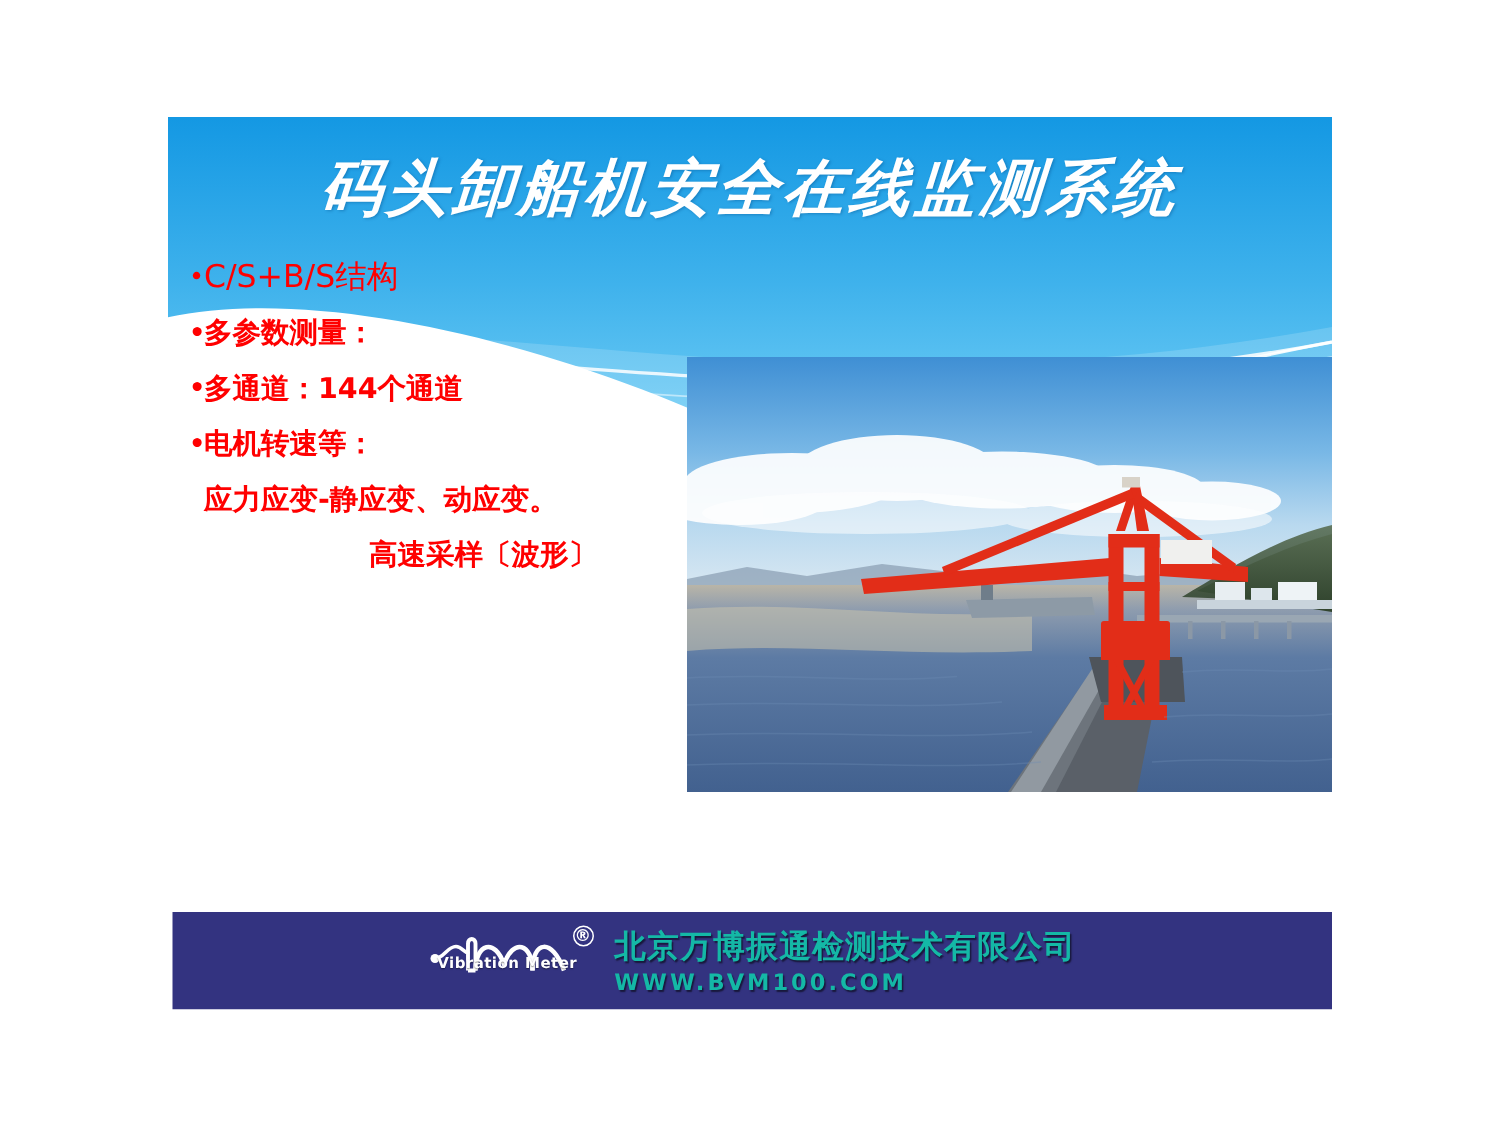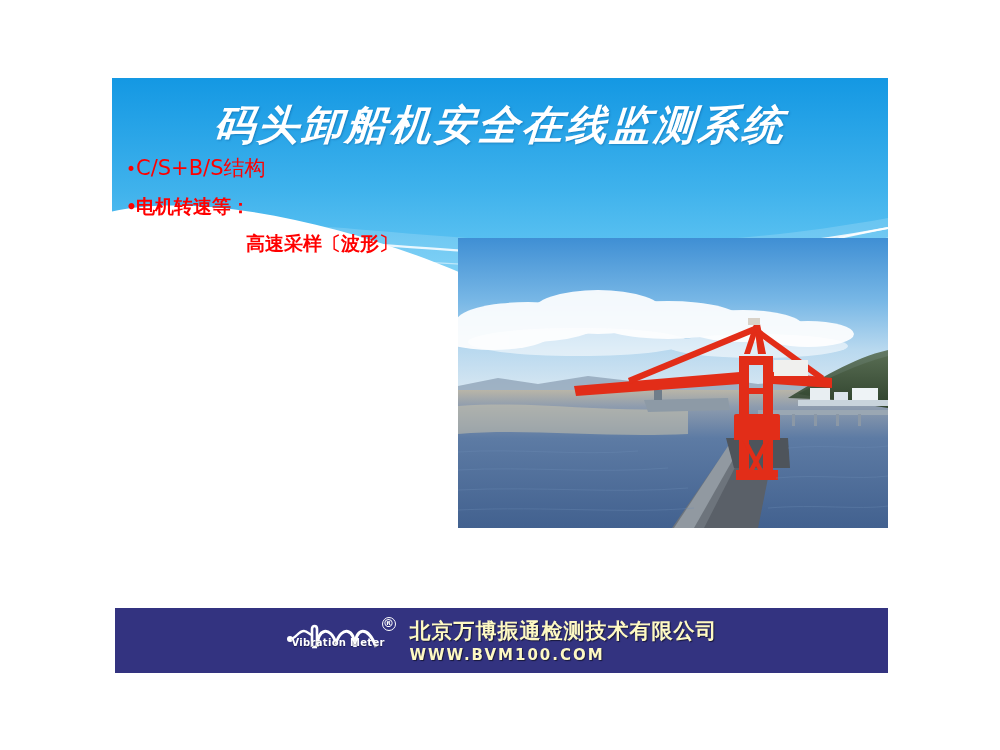--- a/index.html
+++ b/index.html
@@ -70,21 +70,21 @@
     font-family: "DejaVu Sans", "Liberation Sans", sans-serif;
     text-shadow: 1px 1px 2px rgba(0,70,130,.35);
     font-style: italic;
     transform: skewX(-4deg);
   }
 
   
   .bullets {
     position: absolute;
     left: 14px;
-    top: 80px;
+    top: 96px;
     width: 360px;
     color: #ff0000;
   }
   .line {
     font-size: 19px;
     font-weight: bold;
     line-height: 1.0;
     margin-bottom: 18px;
     white-space: nowrap;
     font-family: "DejaVu Sans", "Liberation Sans", sans-serif;
@@ -150,21 +150,21 @@
   .logo-sub {
     position: absolute;
     left: 6px; bottom: 17px;
     color: #ffffff;
     font-size: 10px;
     font-weight: bold;
     letter-spacing: .3px;
     text-shadow: 0 1px 1px rgba(0,0,0,.45);
   }
   .company {
-    color: #fef9c3;
+    color: #14b8a6;
     text-align: left;
   }
   .company-cn {
     font-size: 21px;
     font-weight: bold;
     letter-spacing: 1px;
     text-shadow: 1px 1px 1px rgba(0,0,0,.55);
     font-family: "DejaVu Sans", "Liberation Sans", sans-serif;
   }
   .company-url {
@@ -191,21 +191,24 @@
   </svg>
 
   <svg class="white-swoosh" viewBox="0 0 800 480" preserveAspectRatio="none">
     <path d="M0,16 C110,-14 300,40 420,104 C470,130 500,138 560,140 L800,140 L800,480 L0,480 Z" fill="#ffffff"></path>
   </svg>
 
   <div class="title">码头卸船机安全在线监测系统</div>
 
   <div class="bullets">
     <div class="line latin"><span class="bullet">•</span><span>C/S+B/S结构</span></div>
+    <div class="line"><span class="bullet">•</span><span>多参数测量：</span></div>
+    <div class="line"><span class="bullet">•</span><span>多通道：144个通道</span></div>
     <div class="line"><span class="bullet">•</span><span>电机转速等：</span></div>
+    <div class="line indent"><span>应力应变-静应变、动应变。</span></div>
     <div class="line indent2"><span>高速采样〔波形〕</span></div>
   </div>
 
   <div class="photo">
     <svg width="430" height="290" viewBox="0 0 430 290">
       <defs>
         <linearGradient id="sky" x1="0" y1="0" x2="0" y2="1">
           <stop offset="0%" stop-color="#3f8fd4"></stop>
           <stop offset="40%" stop-color="#79b8e6"></stop>
           <stop offset="70%" stop-color="#b9d9ef"></stop>

